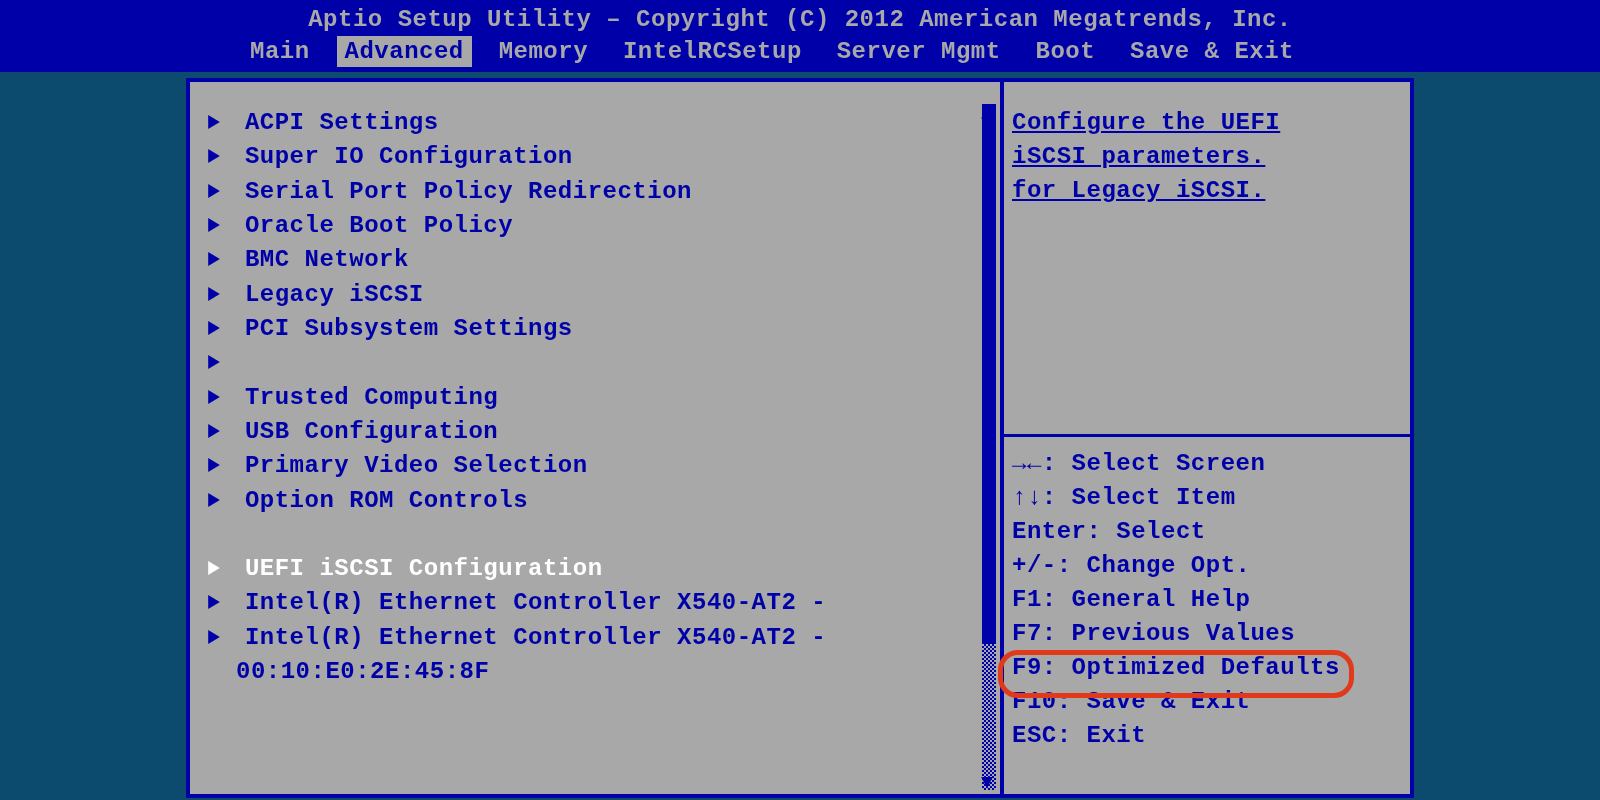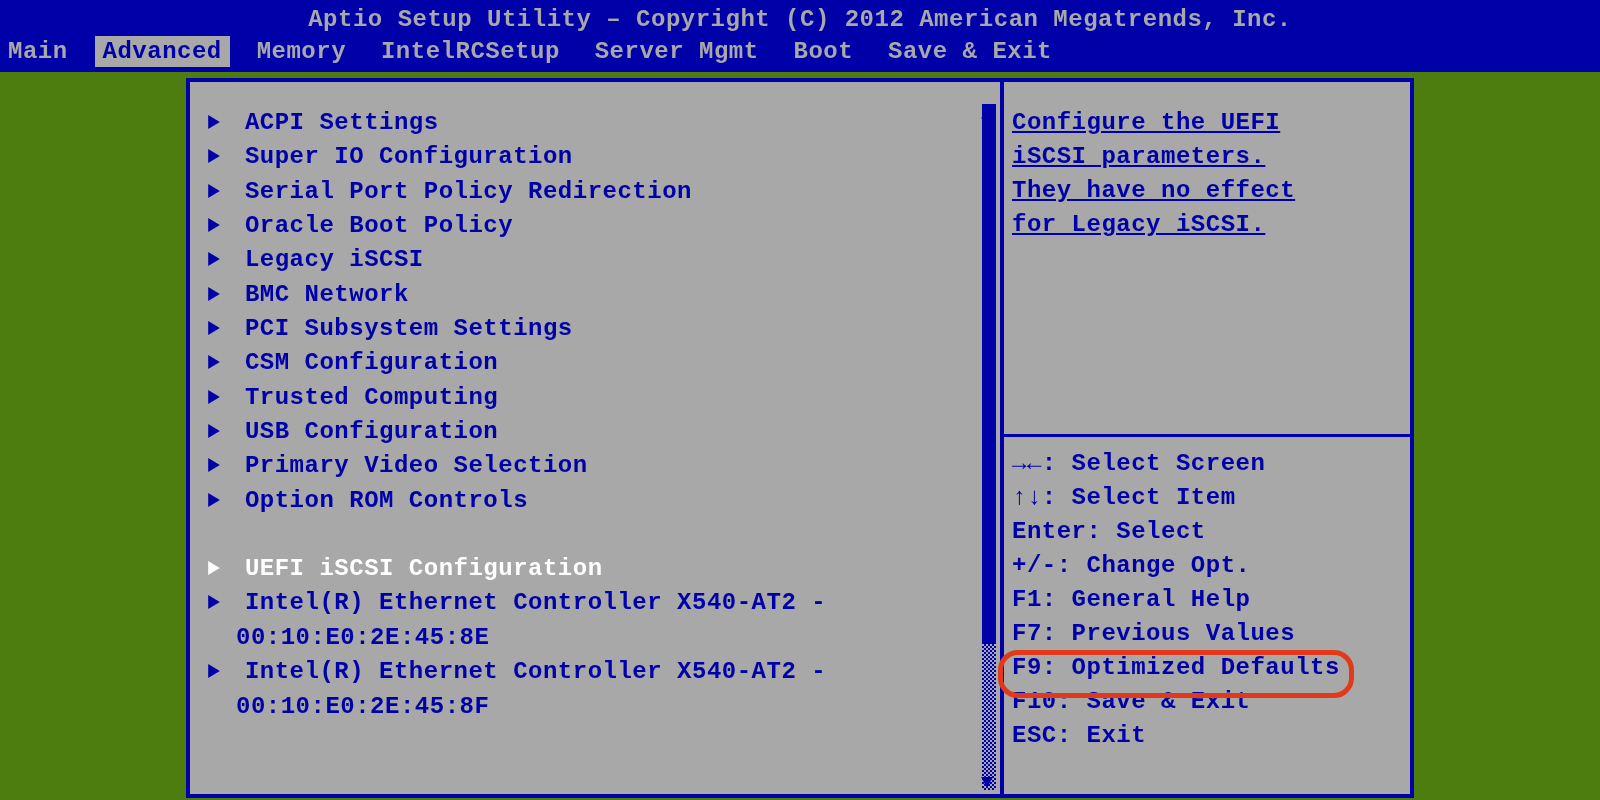--- a/index.html
+++ b/index.html
@@ -10,35 +10,36 @@
     background: #0000a8;
     font-family: "Courier New", Courier, monospace;
     font-size: 24px;
     font-weight: bold;
     letter-spacing: 0.5px;
   }
   .screen {
     width: 1600px;
     height: 800px;
     position: relative;
-    background: #4d7c0f;
+    background: #0c4a6e;
   }
   .title-bar {
     width: 100%;
     text-align: center;
     color: #a8a8a8;
     background: #0000a8;
     padding-top: 6px;
     height: 36px;
   }
   .tab-row {
     width: 100%;
     height: 36px;
     background: #0000a8;
     color: #a8a8a8;
+    padding-left: 242px;
     white-space: nowrap;
   }
   .tab {
     display: inline-block;
     padding: 2px 8px;
     color: #a8a8a8;
     background: #0000a8;
     margin-right: 4px;
   }
   .tab.active {
@@ -199,39 +200,38 @@
       <div class="menu-item">
         <span class="arrow"><svg class="tri" viewBox="0 0 10 12">
               <polygon points="0,0 10,6 0,12" fill="#0000a8"></polygon>
             </svg></span>
         <span class="label">Oracle Boot Policy</span>
       </div>
       <div class="menu-item">
         <span class="arrow"><svg class="tri" viewBox="0 0 10 12">
               <polygon points="0,0 10,6 0,12" fill="#0000a8"></polygon>
             </svg></span>
+        <span class="label">BMC Network</span>
+      </div>
+      <div class="menu-item">
+        <span class="arrow"><svg class="tri" viewBox="0 0 10 12">
+              <polygon points="0,0 10,6 0,12" fill="#0000a8"></polygon>
+            </svg></span>
         <span class="label">Legacy iSCSI</span>
       </div>
       <div class="menu-item">
         <span class="arrow"><svg class="tri" viewBox="0 0 10 12">
               <polygon points="0,0 10,6 0,12" fill="#0000a8"></polygon>
             </svg></span>
-        <span class="label">BMC Network</span>
-      </div>
-      <div class="menu-item">
-        <span class="arrow"><svg class="tri" viewBox="0 0 10 12">
-              <polygon points="0,0 10,6 0,12" fill="#0000a8"></polygon>
-            </svg></span>
         <span class="label">PCI Subsystem Settings</span>
       </div>
       <div class="menu-item">
         <span class="arrow"><svg class="tri" viewBox="0 0 10 12">
               <polygon points="0,0 10,6 0,12" fill="#0000a8"></polygon>
             </svg></span>
-        <span class="label">CSM Configuration</span>
       </div>
       <div class="menu-item">
         <span class="arrow"><svg class="tri" viewBox="0 0 10 12">
               <polygon points="0,0 10,6 0,12" fill="#0000a8"></polygon>
             </svg></span>
         <span class="label">Trusted Computing</span>
       </div>
       <div class="menu-item">
         <span class="arrow"><svg class="tri" viewBox="0 0 10 12">
               <polygon points="0,0 10,6 0,12" fill="#0000a8"></polygon>
@@ -258,23 +258,20 @@
               <polygon points="0,0 10,6 0,12" fill="#ffffff"></polygon>
             </svg></span>
         <span class="label">UEFI iSCSI Configuration</span>
       </div>
 
       <div class="menu-item">
         <span class="arrow"><svg class="tri" viewBox="0 0 10 12">
               <polygon points="0,0 10,6 0,12" fill="#0000a8"></polygon>
             </svg></span>
         <span class="label">Intel(R) Ethernet Controller X540-AT2 -</span>
-      </div>
-      <div class="menu-item device-sub">
-        <span class="label">00:10:E0:2E:45:8E</span>
       </div>
       <div class="menu-item">
         <span class="arrow"><svg class="tri" viewBox="0 0 10 12">
               <polygon points="0,0 10,6 0,12" fill="#0000a8"></polygon>
             </svg></span>
         <span class="label">Intel(R) Ethernet Controller X540-AT2 -</span>
       </div>
       <div class="menu-item device-sub">
         <span class="label">00:10:E0:2E:45:8F</span>
       </div>
@@ -283,21 +280,20 @@
         <span class="scroll-arrow-up">▲</span>
         <div class="scroll-thumb"></div>
         <span class="scroll-arrow-down">▼</span>
       </div>
     </div>
 
     <div class="right-pane">
       <div class="help-upper">
         <div class="help-text">Configure the UEFI</div>
         <div class="help-text">iSCSI parameters.</div>
-        <div class="help-text">They have no effect</div>
         <div class="help-text">for Legacy iSCSI.</div>
       </div>
       <hr class="help-divider">
       <div>
         <div class="key-row">→←: Select Screen</div>
         <div class="key-row">↑↓: Select Item</div>
         <div class="key-row">Enter: Select</div>
         <div class="key-row">+/-: Change Opt.</div>
         <div class="key-row">F1: General Help</div>
         <div class="key-row">F7: Previous Values</div>

